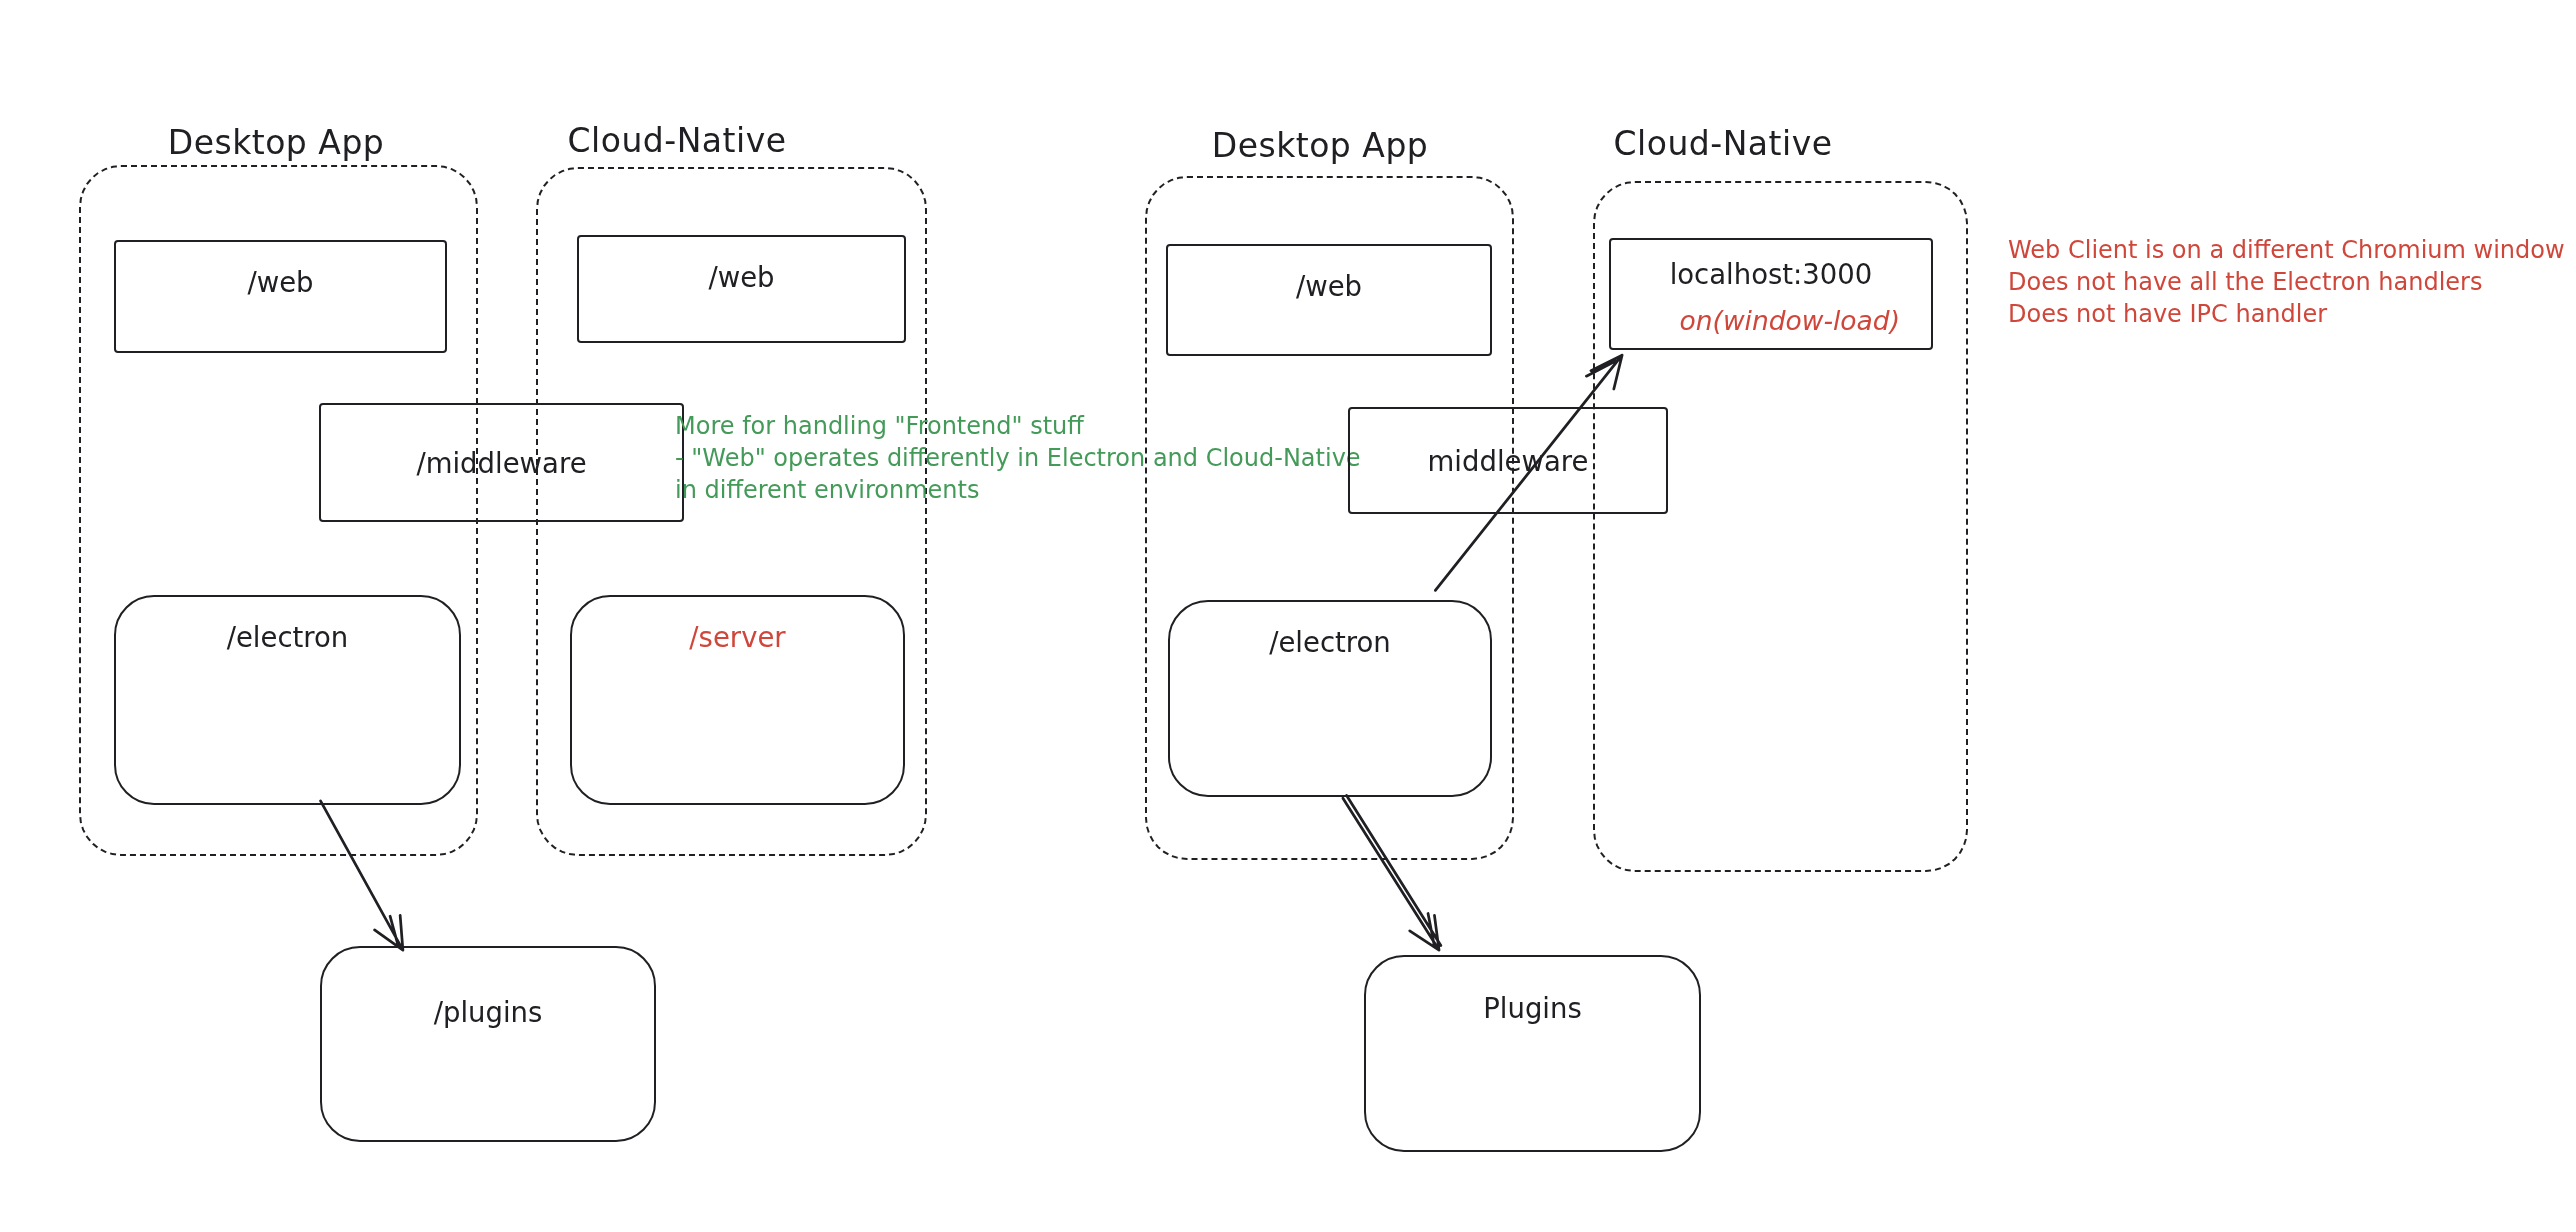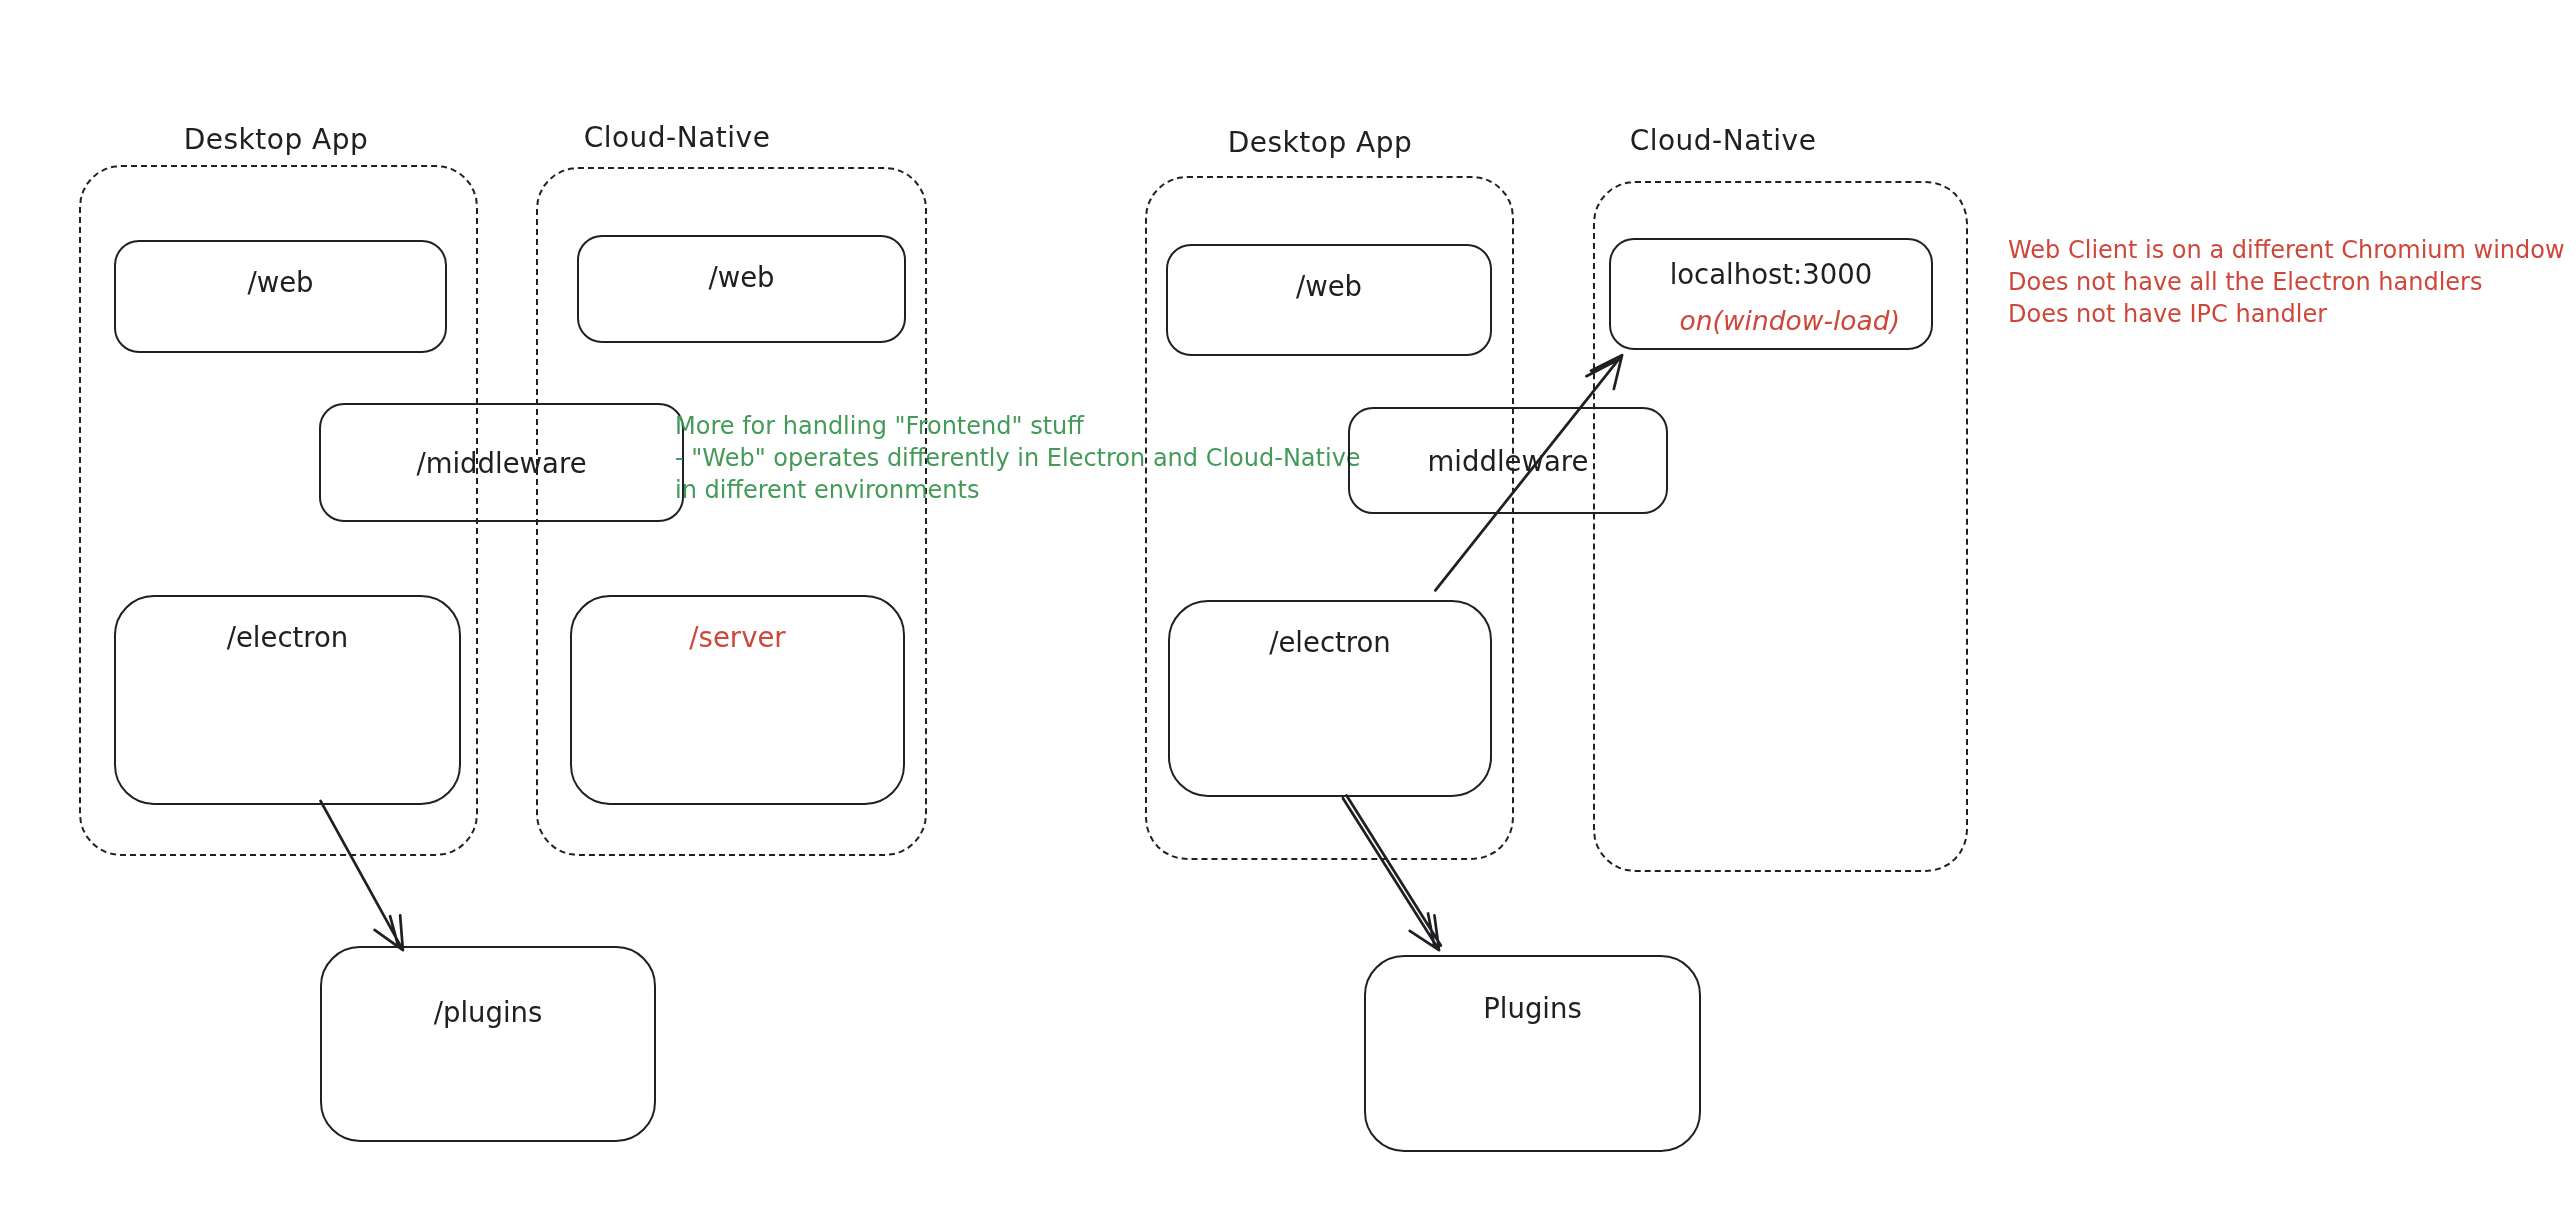--- a/index.html
+++ b/index.html
@@ -13,21 +13,21 @@
     position:relative;
     width:2576px;height:1232px;
     background:var(--bg);
     font-family:"DejaVu Sans", sans-serif;
     color:var(--ink);
     overflow:hidden;
   }
   .group-title{
     position:absolute;
     transform:translateX(-50%);
-    font-size:28px;
+    font-size:33px;
     letter-spacing:0.5px;
     white-space:nowrap;
   }
   .dashed-container{
     position:absolute;
     border:2.3px dashed var(--ink);
     border-radius:42px;
     background:transparent;
   }
   .node-box{
@@ -36,21 +36,21 @@
     background:transparent;
     display:flex;
     flex-direction:column;
     align-items:center;
     box-sizing:border-box;
   }
   .node-box .box-label{
     font-size:27.5px;
     white-space:nowrap;
   }
-  .r28{border-radius:25px;}
+  .r28{border-radius:4px;}
   .r42{border-radius:40px;}
   .pad26{padding-top:24px;}
   .pad34{padding-top:48px;}
   .pad38{padding-top:35px;}
   .vcenter{justify-content:center;}
   .red-text{color:var(--red);}
   .green-text{color:var(--green);}
   .sub-label{
     font-size:26.5px;
     margin-top:14.6px;

